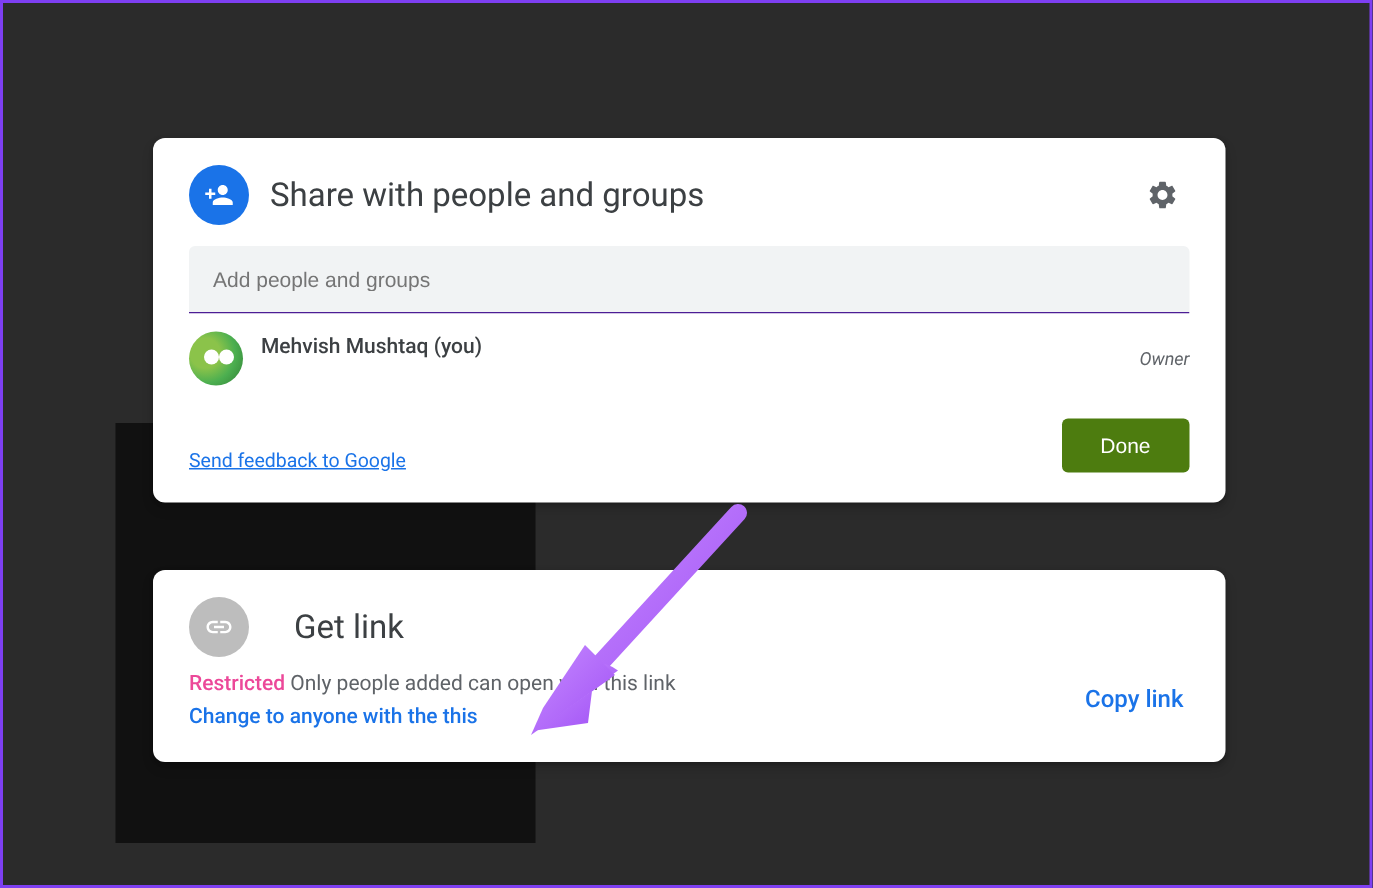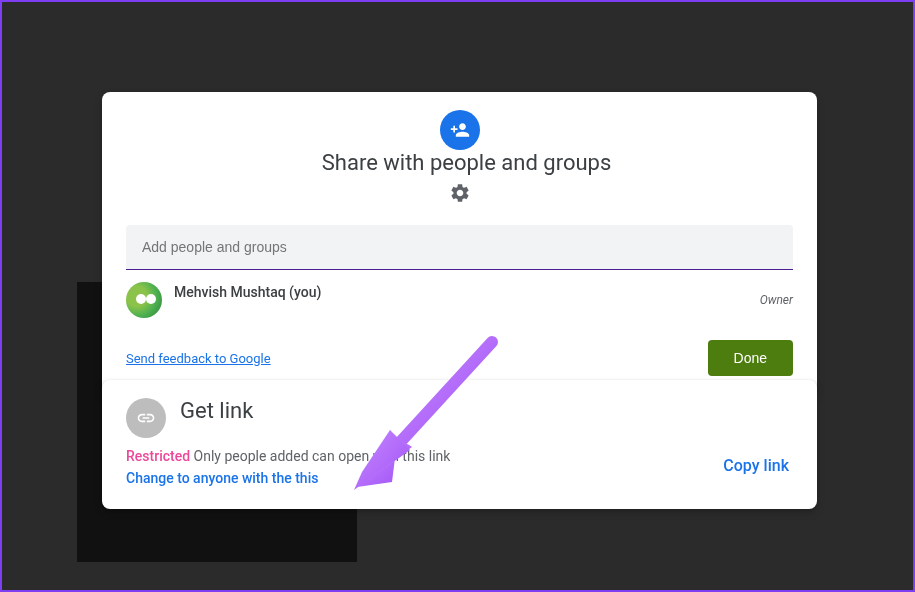--- a/index.html
+++ b/index.html
@@ -29,21 +29,20 @@
       box-shadow: 0 1px 3px rgba(0,0,0,0.2), 0 4px 8px rgba(0,0,0,0.15);
     }
     .dialog-share { top: 90px; }
     .dialog-link { top: 378px; }
 
     
     .share-header {
       display: flex;
       align-items: center;
       padding: 18px 24px 14px;
-      flex-direction: column;
     }
     .icon-circle {
       width: 40px; height: 40px;
       border-radius: 50%;
       display: flex;
       align-items: center;
       justify-content: center;
       flex-shrink: 0;
     }
     .icon-blue { background: #1a73e8; }
@@ -99,21 +98,21 @@
     .person-name { font-size: 14px; color: #3c4043; font-weight: 500; }
     .person-email {
       width: 190px; height: 12px;
       background: #fff;
       margin-top: 4px;
       filter: blur(0);
     }
     .owner { font-style: italic; color: #5f6368; font-size: 12px; }
     .share-footer {
       display: flex;
-      align-items: center;
+      align-items: flex-end;
       justify-content: space-between;
       padding: 14px 24px 20px;
     }
     .feedback {
       font-size: 13px;
       color: #1a73e8;
       text-decoration: underline;
       cursor: pointer;
     }
     .done-btn {
@@ -123,21 +122,23 @@
       font-weight: 500;
       padding: 10px 26px;
       border-radius: 4px;
       cursor: pointer;
       border: none;
     }
 
     
     .link-header {
       display: flex;
+      align-items: center;
       padding: 18px 24px 10px;
+      gap: 16px;
     }
     .link-title {
       font-size: 22px;
       color: #3c4043;
       margin-left: 14px;
       font-weight: 400;
     }
     .link-body {
       padding: 0 24px 22px;
       display: flex;

